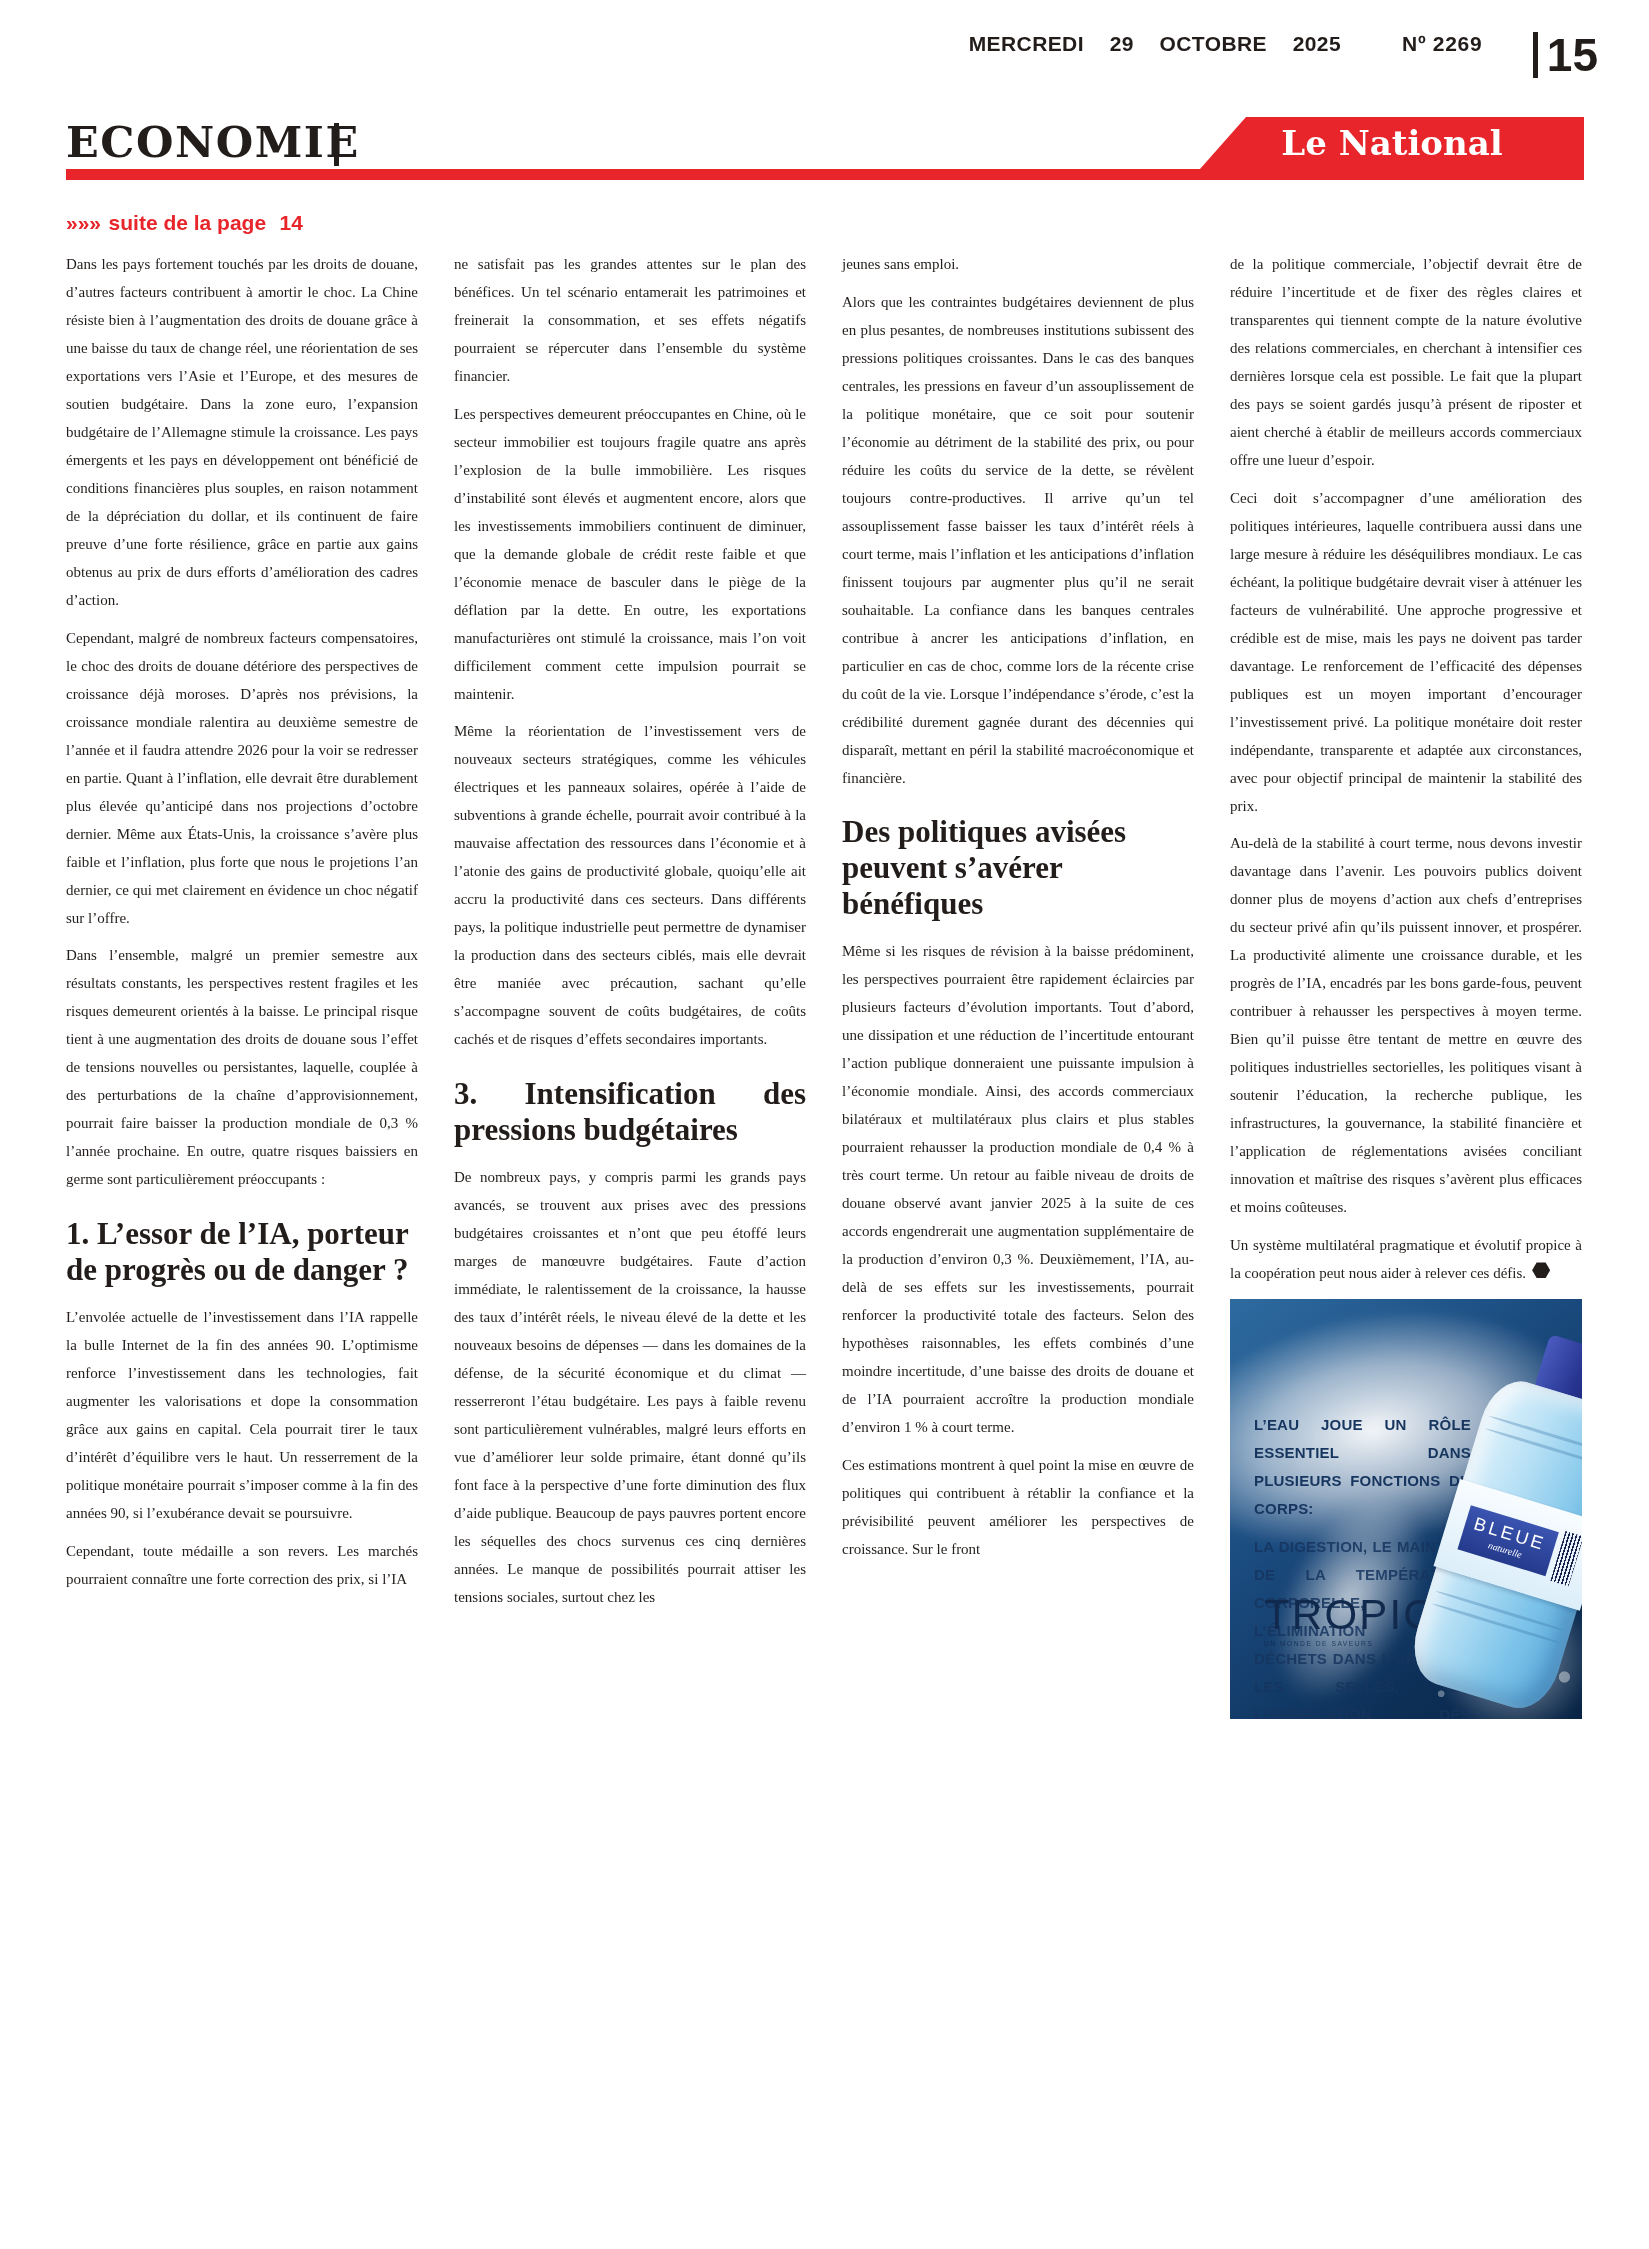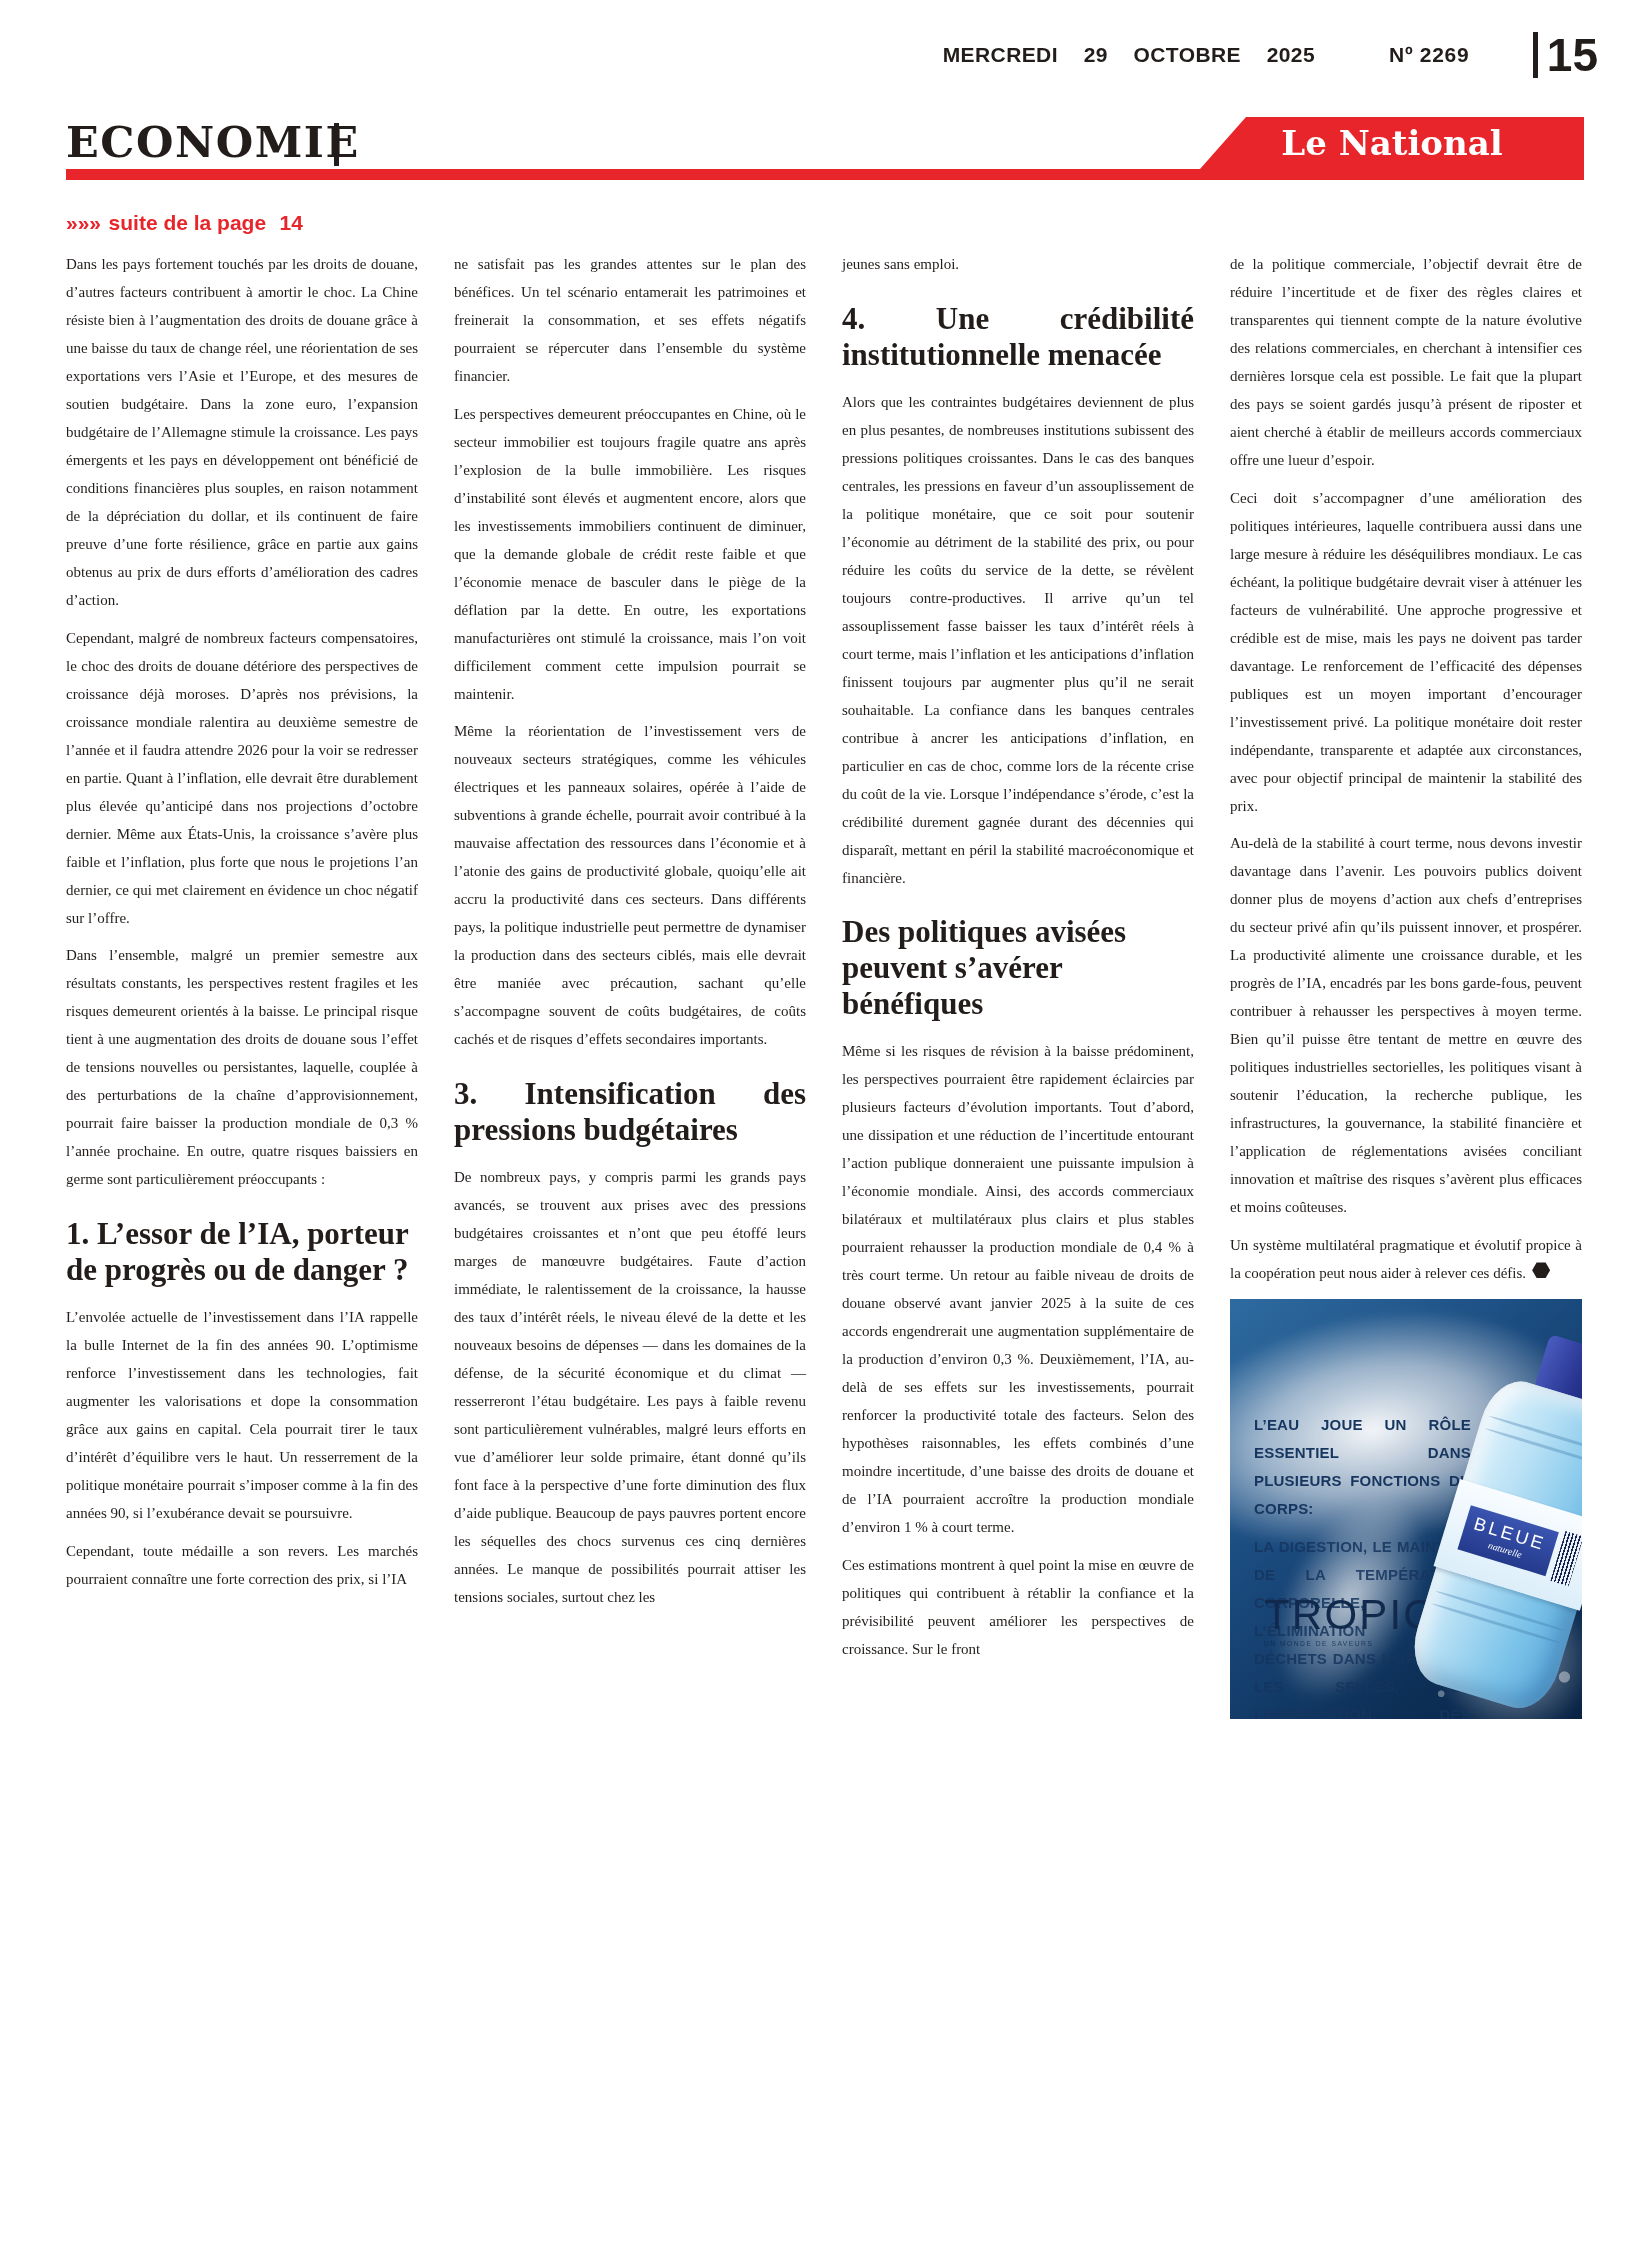--- a/index.html
+++ b/index.html
@@ -1,20 +1,20 @@
 <!DOCTYPE html>
 <html lang="fr" style="font-size:12px"><head>
 <meta charset="utf-8">
 <style>
   html,body{margin:0;padding:0;background:#ffffff;}
   .page{position:relative;width:1650px;height:2250px;background:#fff;
         font-family:"Liberation Serif",serif;color:#221d1a;overflow:hidden;}
 
   
-  .header-right{position:absolute;top:31.5px;right:52px;display:flex;align-items:center;gap:64px;
+  .header-right{position:absolute;top:31.5px;right:52px;display:flex;align-items:flex-start;gap:51px;
                 font-family:"Liberation Sans",sans-serif;font-weight:bold;color:#221d1a;}
   .date{font-size:21px;word-spacing:19.5px;letter-spacing:0.4px;}
   .issue{font-size:21px;letter-spacing:0.7px;margin-left:10px;}
   .pagebox{display:flex;align-items:center;gap:9px;}
   .pagebar{width:4.5px;height:46px;background:#221d1a;}
   .pagenum{font-size:46px;line-height:46px;}
 
   .section-title{position:absolute;left:66px;top:117px;font-family:"DejaVu Serif",serif;
                  font-weight:bold;font-size:43px;letter-spacing:1.5px;}
   .divider-bar{position:absolute;left:334px;top:123px;width:5.2px;height:43px;background:#221d1a;}
@@ -122,21 +122,20 @@
     <div class="col">
       <p>ne satisfait pas les grandes attentes sur le plan des bénéfices. Un tel scénario entamerait les patrimoines et freinerait la consommation, et ses effets négatifs pourraient se répercuter dans l’ensemble du système financier.</p>
       <p>Les perspectives demeurent préoccupantes en Chine, où le secteur immobilier est toujours fragile quatre ans après l’explosion de la bulle immobilière. Les risques d’instabilité sont élevés et augmentent encore, alors que les investissements immobiliers continuent de diminuer, que la demande globale de crédit reste faible et que l’économie menace de basculer dans le piège de la déflation par la dette. En outre, les exportations manufacturières ont stimulé la croissance, mais l’on voit difficilement comment cette impulsion pourrait se maintenir.</p>
       <p>Même la réorientation de l’investissement vers de nouveaux secteurs stratégiques, comme les véhicules électriques et les panneaux solaires, opérée à l’aide de subventions à grande échelle, pourrait avoir contribué à la mauvaise affectation des ressources dans l’économie et à l’atonie des gains de productivité globale, quoiqu’elle ait accru la productivité dans ces secteurs. Dans différents pays, la politique industrielle peut permettre de dynamiser la production dans des secteurs ciblés, mais elle devrait être maniée avec précaution, sachant qu’elle s’accompagne souvent de coûts budgétaires, de coûts cachés et de risques d’effets secondaires importants.</p>
       <h2 class="justify">3. Intensification des pressions budgétaires</h2>
       <p>De nombreux pays, y compris parmi les grands pays avancés, se trouvent aux prises avec des pressions budgétaires croissantes et n’ont que peu étoffé leurs marges de manœuvre budgétaires. Faute d’action immédiate, le ralentissement de la croissance, la hausse des taux d’intérêt réels, le niveau élevé de la dette et les nouveaux besoins de dépenses — dans les domaines de la défense, de la sécurité économique et du climat — resserreront l’étau budgétaire. Les pays à faible revenu sont particulièrement vulnérables, malgré leurs efforts en vue d’améliorer leur solde primaire, étant donné qu’ils font face à la perspective d’une forte diminution des flux d’aide publique. Beaucoup de pays pauvres portent encore les séquelles des chocs survenus ces cinq dernières années. Le manque de possibilités pourrait attiser les tensions sociales, surtout chez les</p>
     </div>
 
     <div class="col">
       <p>jeunes sans emploi.</p>
-      <h2 class="justify">4. Une crédibilité institutionnelle menacée</h2>
       <p>Alors que les contraintes budgétaires deviennent de plus en plus pesantes, de nombreuses institutions subissent des pressions politiques croissantes. Dans le cas des banques centrales, les pressions en faveur d’un assouplissement de la politique monétaire, que ce soit pour soutenir l’économie au détriment de la stabilité des prix, ou pour réduire les coûts du service de la dette, se révèlent toujours contre-productives. Il arrive qu’un tel assouplissement fasse baisser les taux d’intérêt réels à court terme, mais l’inflation et les anticipations d’inflation finissent toujours par augmenter plus qu’il ne serait souhaitable. La confiance dans les banques centrales contribue à ancrer les anticipations d’inflation, en particulier en cas de choc, comme lors de la récente crise du coût de la vie. Lorsque l’indépendance s’érode, c’est la crédibilité durement gagnée durant des décennies qui disparaît, mettant en péril la stabilité macroéconomique et financière.</p>
       <h2>Des politiques avisées peuvent s’avérer bénéfiques</h2>
       <p>Même si les risques de révision à la baisse prédominent, les perspectives pourraient être rapidement éclaircies par plusieurs facteurs d’évolution importants. Tout d’abord, une dissipation et une réduction de l’incertitude entourant l’action publique donneraient une puissante impulsion à l’économie mondiale. Ainsi, des accords commerciaux bilatéraux et multilatéraux plus clairs et plus stables pourraient rehausser la production mondiale de 0,4 % à très court terme. Un retour au faible niveau de droits de douane observé avant janvier 2025 à la suite de ces accords engendrerait une augmentation supplémentaire de la production d’environ 0,3 %. Deuxièmement, l’IA, au-delà de ses effets sur les investissements, pourrait renforcer la productivité totale des facteurs. Selon des hypothèses raisonnables, les effets combinés d’une moindre incertitude, d’une baisse des droits de douane et de l’IA pourraient accroître la production mondiale d’environ 1 % à court terme.</p>
       <p>Ces estimations montrent à quel point la mise en œuvre de politiques qui contribuent à rétablir la confiance et la prévisibilité peuvent améliorer les perspectives de croissance. Sur le front</p>
     </div>
 
     <div class="col">
       <p>de la politique commerciale, l’objectif devrait être de réduire l’incertitude et de fixer des règles claires et transparentes qui tiennent compte de la nature évolutive des relations commerciales, en cherchant à intensifier ces dernières lorsque cela est possible. Le fait que la plupart des pays se soient gardés jusqu’à présent de riposter et aient cherché à établir de meilleurs accords commerciaux offre une lueur d’espoir.</p>
       <p>Ceci doit s’accompagner d’une amélioration des politiques intérieures, laquelle contribuera aussi dans une large mesure à réduire les déséquilibres mondiaux. Le cas échéant, la politique budgétaire devrait viser à atténuer les facteurs de vulnérabilité. Une approche progressive et crédible est de mise, mais les pays ne doivent pas tarder davantage. Le renforcement de l’efficacité des dépenses publiques est un moyen important d’encourager l’investissement privé. La politique monétaire doit rester indépendante, transparente et adaptée aux circonstances, avec pour objectif principal de maintenir la stabilité des prix.</p>
       <p>Au-delà de la stabilité à court terme, nous devons investir davantage dans l’avenir. Les pouvoirs publics doivent donner plus de moyens d’action aux chefs d’entreprises du secteur privé afin qu’ils puissent innover, et prospérer. La productivité alimente une croissance durable, et les progrès de l’IA, encadrés par les bons garde-fous, peuvent contribuer à rehausser les perspectives à moyen terme. Bien qu’il puisse être tentant de mettre en œuvre des politiques industrielles sectorielles, les politiques visant à soutenir l’éducation, la recherche publique, les infrastructures, la gouvernance, la stabilité financière et l’application de réglementations avisées conciliant innovation et maîtrise des risques s’avèrent plus efficaces et moins coûteuses.</p>

